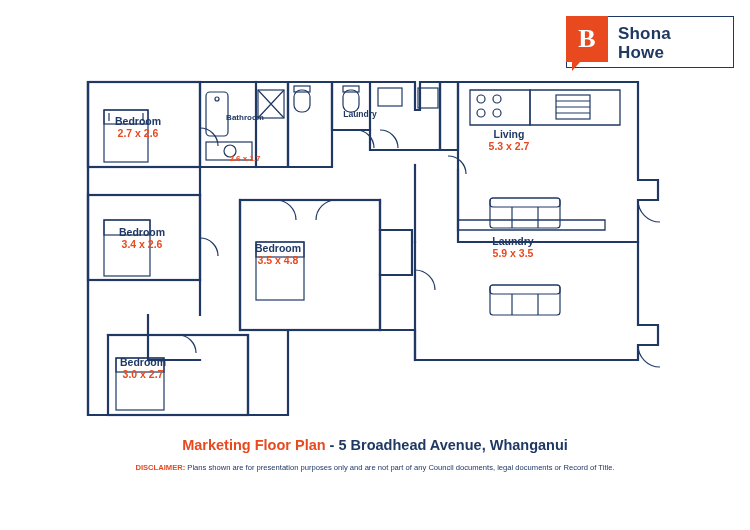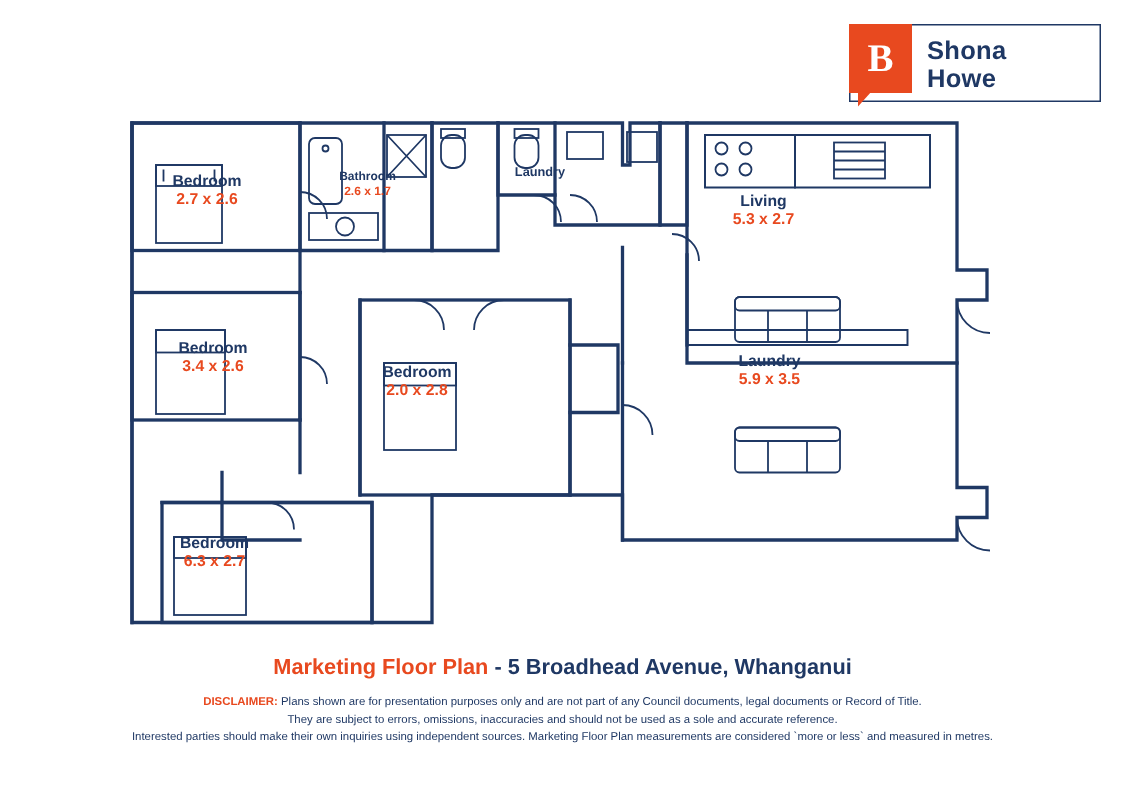--- a/index.html
+++ b/index.html
@@ -96,21 +96,21 @@
     color: #1f3864;
     font-weight: bold;
   }
   .room-label .dim {
     display: block;
     color: #e8491f;
     font-weight: bold;
   }
   .rl-10 .name, .rl-10 .dim { font-size: 10.5px; }
   .rl-8 .name { font-size: 8px; line-height: 9.5px; text-align: center; }
-  .rl-8 .dim { font-size: 8px; line-height: 9.5px; }
+  .rl-8 .dim { font-size: 8px; line-height: 9.5px; margin-top: 31px; }
   .rl-laundry .name { font-size: 8.5px; }
 
   
   .footer {
     position: absolute;
     left: 0;
     top: 437px;
     width: 750px;
     text-align: center;
   }
@@ -283,38 +283,37 @@
       <span class="dim">5.3 x 2.7</span>
     </div>
 
     <div class="room-label rl-10" style="left:82px; top:156px;">
       <span class="name">Bedroom</span>
       <span class="dim">3.4 x 2.6</span>
     </div>
 
     <div class="room-label rl-10" style="left:218px; top:172px;">
       <span class="name">Bedroom</span>
-      <span class="dim">2.0 x 2.8</span>
+      <span class="dim">3.5 x 4.8</span>
     </div>
 
     <div class="room-label rl-10" style="left:453px; top:165px;">
       <span class="name">Laundry</span>
       <span class="dim">5.9 x 3.5</span>
     </div>
 
     <div class="room-label rl-10" style="left:83px; top:286px;">
       <span class="name">Bedroom</span>
-      <span class="dim">6.3 x 2.7</span>
+      <span class="dim">3.0 x 2.7</span>
     </div>
   </div>
 
   <div class="footer">
     <div class="title-line">
       <span class="accent">Marketing Floor Plan</span><span> - 5 Broadhead Avenue, Whanganui</span>
     </div>
     <div class="disclaimer">
       <span class="accent">DISCLAIMER:</span><span> Plans shown are for presentation purposes only and are not part of any Council documents, legal documents or Record of Title.</span><br>
-      <span>They are subject to errors, omissions, inaccuracies and should not be used as a sole and accurate reference.</span><br>
-      <span>Interested parties should make their own inquiries using independent sources. Marketing Floor Plan measurements are considered `more or less` and measured in metres.</span>
+      <br>
     </div>
   </div>
 
 </div>
 
 </body></html>

